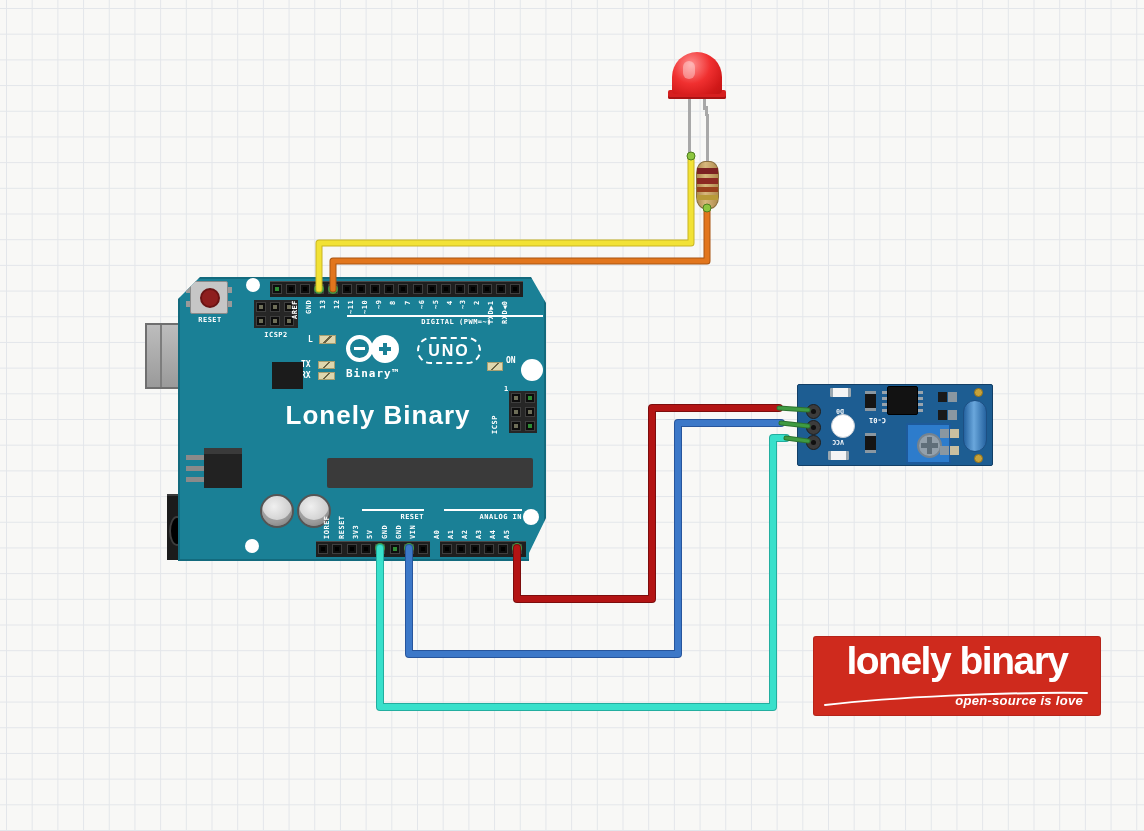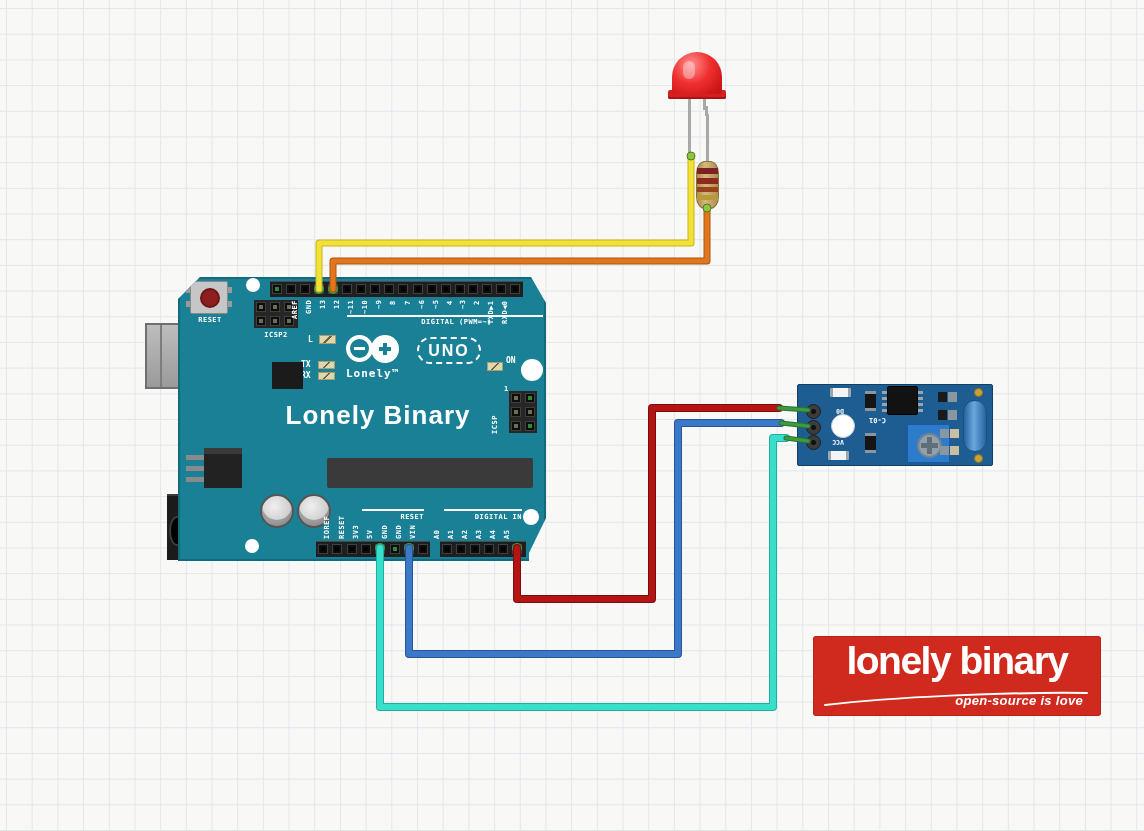--- a/index.html
+++ b/index.html
@@ -117,21 +117,21 @@
       <div class="abs" style="left:4px;top:8px;width:11px;height:3px;background:#fff;"></div>
     </div>
     <div class="abs" style="left:25px;top:2px;width:28px;height:28px;background:#fff;border-radius:50%;">
       <div class="abs" style="left:8px;top:12px;width:12px;height:4px;background:#1a8096;"></div>
       <div class="abs" style="left:12px;top:8px;width:4px;height:12px;background:#1a8096;"></div>
     </div>
   </div>
   <div class="abs" style="left:239px;top:60px;width:64px;height:27px;border:2px dashed #fff;border-radius:15px;box-sizing:border-box;text-align:center;">
     <span style="font-size:16px;font-weight:bold;color:#ffffff;letter-spacing:2px;line-height:23px;">UNO</span>
   </div>
-  <div class="abs mono wtxt" style="left:168px;top:90px;font-size:11px;font-weight:bold;letter-spacing:1px;">Lonely™</div>
+  <div class="abs mono wtxt" style="left:168px;top:90px;font-size:11px;font-weight:bold;letter-spacing:1px;">Binary™</div>
 
   <div class="abs smdled" style="left:309px;top:85px;width:16px;height:9px;"></div>
   <div class="abs ledlabel" style="left:328px;top:79px;">ON</div>
 
   <div class="abs" style="left:92px;top:123px;width:216px;text-align:center;font-size:26px;font-weight:bold;color:#fff;letter-spacing:1px;">Lonely Binary</div>
 
   <div class="abs caption" style="left:326px;top:108px;">1</div>
   <div class="abs" style="left:331px;top:114px;width:28px;height:42px;background:#262626;"></div>
   <div class="abs pin" style="left:333px;top:116px;">
       <i style="background:#6e6e58;"></i>
@@ -160,21 +160,21 @@
   <div class="abs" style="left:149px;top:181px;width:206px;height:30px;background:#3a3a3a;border-radius:2px;"></div>
 
   <div class="abs" style="left:82px;top:217px;width:34px;height:34px;border-radius:50%;border:2px solid #555;box-sizing:border-box;
               background:radial-gradient(circle at 40% 35%, #f0f0f0, #cfcfcf 60%, #9e9e9e);box-shadow:inset 0 -6px 0 rgba(0,0,0,.25);"></div>
   <div class="abs" style="left:119px;top:217px;width:34px;height:34px;border-radius:50%;border:2px solid #555;box-sizing:border-box;
               background:radial-gradient(circle at 40% 35%, #f0f0f0, #cfcfcf 60%, #9e9e9e);box-shadow:inset 0 -6px 0 rgba(0,0,0,.25);"></div>
 
   <div class="abs capline" style="left:184px;top:232px;width:62px;"></div>
   <div class="abs caption" style="left:182px;top:236px;width:64px;text-align:right;">RESET</div>
   <div class="abs capline" style="left:266px;top:232px;width:78px;"></div>
-  <div class="abs caption" style="left:266px;top:236px;width:78px;text-align:right;">DIGITAL IN</div>
+  <div class="abs caption" style="left:266px;top:236px;width:78px;text-align:right;">ANALOG IN</div>
 </div>
 
 <div id="pin-layer" class="abs" style="left:0;top:0;width:1144px;height:831px;">
     <div class="abs pinstrip" style="left: 270px; top: 281px; width: 142px; height: 15px;"></div>
     <div class="abs pin green" style="left: 272px; top: 284px;">
       <i></i>
     </div>
     <div class="abs pin" style="left: 286px; top: 284px;">
       <i></i>
     </div>

